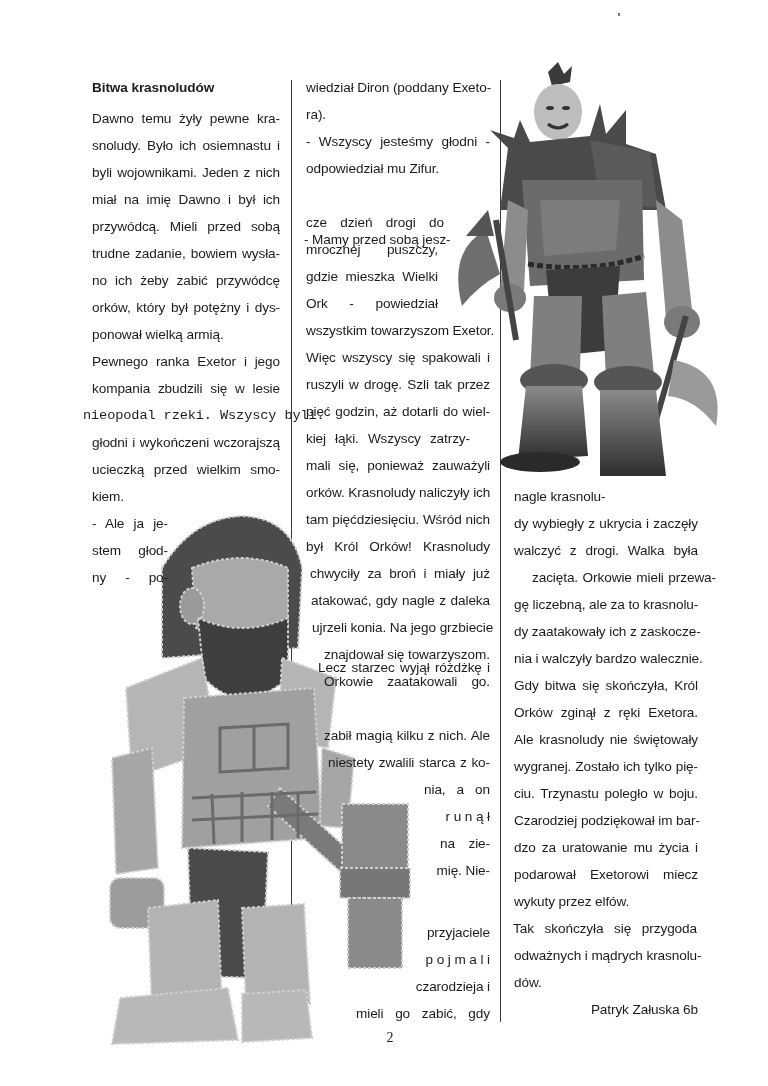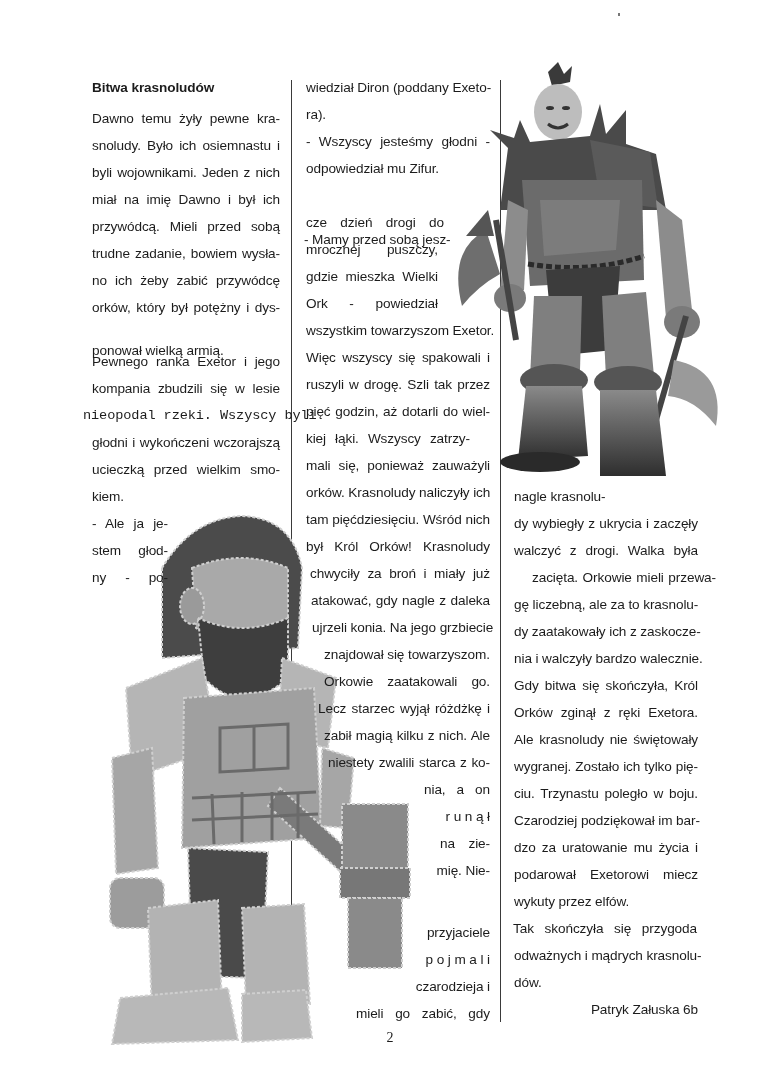--- a/index.html
+++ b/index.html
@@ -128,21 +128,21 @@
   <div class="line title" style="left:92px; top:80px;">Bitwa krasnoludów</div>
 
   <div class="line just" style="left:92px; top:111px; width:188px;">Dawno temu żyły pewne kra-</div>
   <div class="line just" style="left:92px; top:138px; width:188px;">snoludy. Było ich osiemnastu i</div>
   <div class="line just" style="left:92px; top:165px; width:188px;">byli wojownikami. Jeden z nich</div>
   <div class="line just" style="left:92px; top:192px; width:188px;">miał na imię Dawno i był ich</div>
   <div class="line just" style="left:92px; top:219px; width:188px;">przywódcą. Mieli przed sobą</div>
   <div class="line just" style="left:92px; top:246px; width:188px;">trudne zadanie, bowiem wysła-</div>
   <div class="line just" style="left:92px; top:273px; width:188px;">no ich żeby zabić przywódcę</div>
   <div class="line just" style="left:92px; top:300px; width:188px;">orków, który był potężny i dys-</div>
-  <div class="line" style="left:92px; top:327px;margin-top:16px;">ponował wielką armią.</div>
+  <div class="line" style="left:92px; top:327px;">ponował wielką armią.</div>
   <div class="line just" style="left:92px; top:354px; width:188px;">Pewnego ranka Exetor i jego</div>
   <div class="line just" style="left:92px; top:381px; width:188px;">kompania zbudzili się w lesie</div>
   <div class="line just" style="left:83px; top:408px; width:188px;font-family:Liberation Mono, monospace;">nieopodal rzeki. Wszyscy byli</div>
   <div class="line just" style="left:92px; top:435px; width:188px;">głodni i wykończeni wczorajszą</div>
   <div class="line just" style="left:92px; top:462px; width:188px;">ucieczką przed wielkim smo-</div>
   <div class="line" style="left:92px; top:489px;">kiem.</div>
   <div class="line just" style="left:92px; top:516px; width:76px;">- Ale ja je-</div>
   <div class="line just" style="left:92px; top:543px; width:76px;">stem głod-</div>
   <div class="line just" style="left:92px; top:570px; width:76px;">ny - po-</div>
 
@@ -162,21 +162,21 @@
   <div class="line just" style="left:306px; top:431px; width:164px;">kiej łąki. Wszyscy zatrzy-</div>
   <div class="line just" style="left:306px; top:458px; width:184px;">mali się, ponieważ zauważyli</div>
   <div class="line just" style="left:306px; top:485px; width:184px;">orków. Krasnoludy naliczyły ich</div>
   <div class="line just" style="left:306px; top:512px; width:184px;">tam pięćdziesięciu. Wśród nich</div>
   <div class="line just" style="left:306px; top:539px; width:184px;">był Król Orków! Krasnoludy</div>
   <div class="line just" style="left:310px; top:566px; width:180px;">chwyciły za broń i miały już</div>
   <div class="line just" style="left:311px; top:593px; width:179px;">atakować, gdy nagle z daleka</div>
   <div class="line just" style="left:312px; top:620px; width:178px;">ujrzeli konia. Na jego grzbiecie</div>
   <div class="line" style="left:324px; top:647px;">znajdował się towarzyszom.</div>
   <div class="line just" style="left:324px; top:674px; width:166px;">Orkowie zaatakowali go.</div>
-  <div class="line just" style="left:318px; top:701px; width:172px;">Lecz starzec wyjął różdżkę i</div>
+  <div class="line just" style="left:318px; top:660px; width:172px;">Lecz starzec wyjął różdżkę i</div>
   <div class="line just" style="left:324px; top:728px; width:166px;">zabił magią kilku z nich. Ale</div>
   <div class="line just" style="left:328px; top:755px; width:162px;">niestety zwalili starca z ko-</div>
   <div class="line just" style="left:424px; top:782px; width:66px;">nia, a on</div>
   <div class="line right" style="left:430px; top:809px; width:60px;">r u n ą ł</div>
   <div class="line just" style="left:440px; top:836px; width:50px;">na zie-</div>
   <div class="line right" style="left:420px; top:863px; width:70px;">mię. Nie-</div>
   <div class="line right" style="left:420px; top:925px; width:70px;">przyjaciele</div>
   <div class="line right" style="left:420px; top:952px; width:70px;">p o j m a l i</div>
   <div class="line right" style="left:400px; top:979px; width:90px;">czarodzieja i</div>
   <div class="line just" style="left:356px; top:1006px; width:134px;">mieli go zabić, gdy</div>

